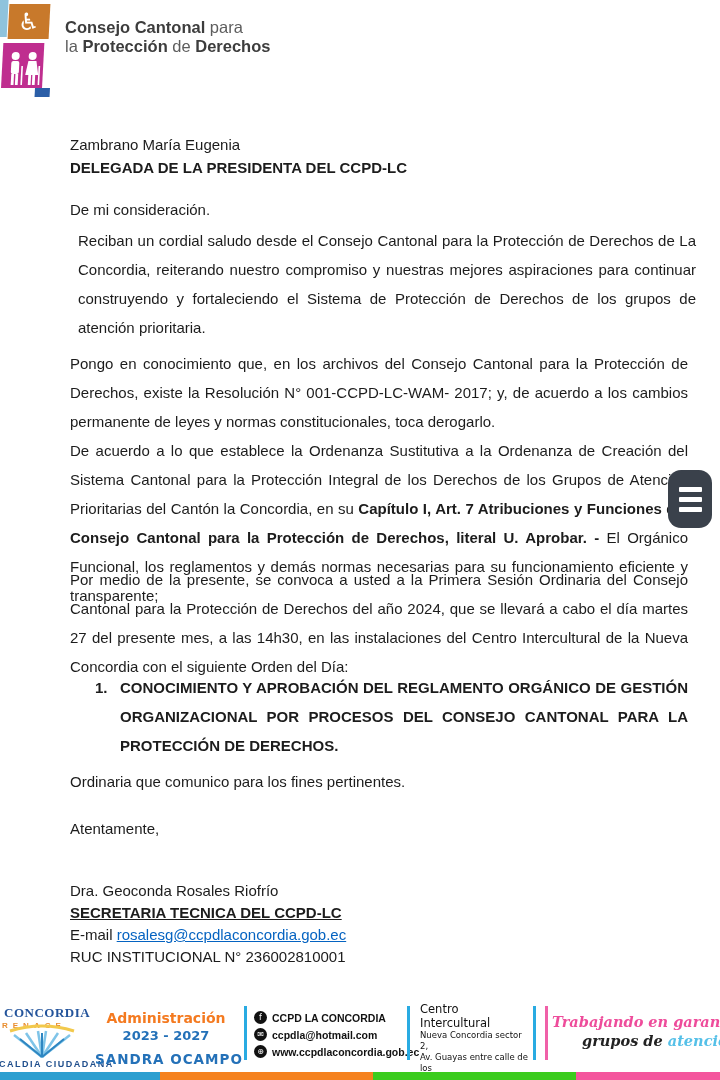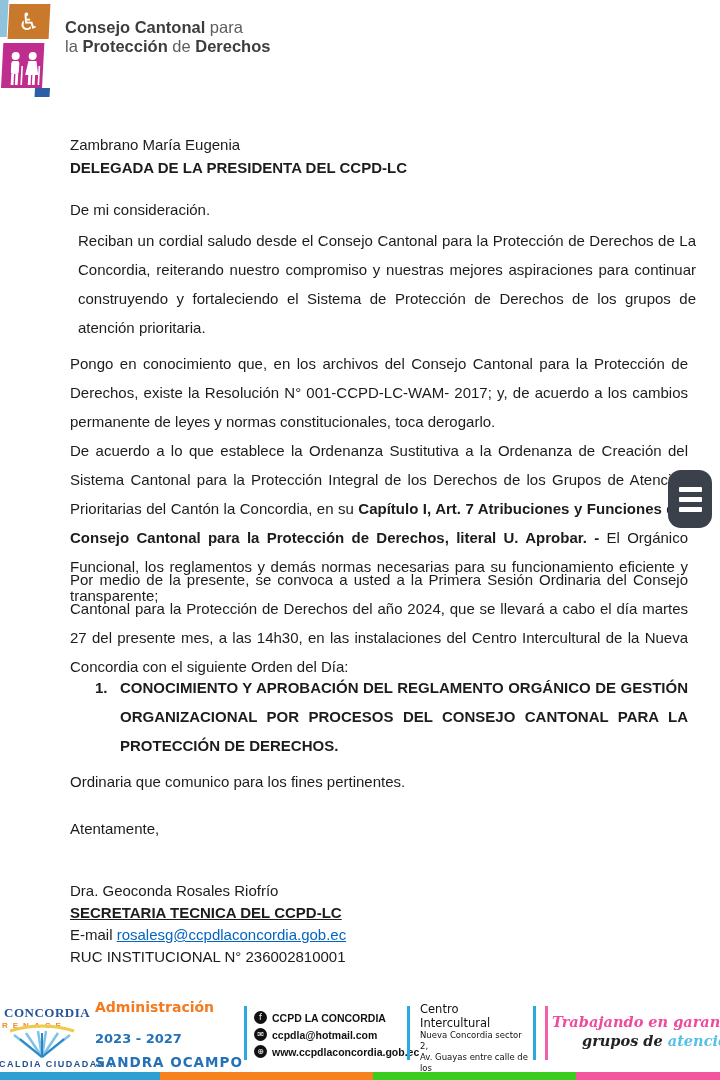--- a/index.html
+++ b/index.html
@@ -40,23 +40,23 @@
   
   .menu-btn{position:absolute;left:668px;top:470px;width:44px;height:58px;background:#3a414b;border-radius:13px;display:flex;flex-direction:column;align-items:center;justify-content:center;gap:5px;cursor:pointer;}
   .menu-btn span{display:block;width:23px;height:5px;background:#ffffff;border-radius:1px;}
   
   .footer{position:absolute;left:0;top:993px;width:720px;height:87px;background:#ffffff;}
   .muni-logo{position:absolute;left:0;top:0;width:100px;height:79px;}
   .muni-top{position:absolute;left:4px;top:12px;font-family:"Liberation Serif",serif;font-weight:700;font-size:13px;color:#24549b;letter-spacing:.5px;}
   .muni-mid{position:absolute;left:2px;top:28px;font-size:8px;font-weight:700;color:#e98e2f;letter-spacing:5px;}
   .muni-svg{position:absolute;left:-6px;top:30px;}
   .muni-bottom{position:absolute;left:-16px;top:66px;font-size:9px;font-weight:700;color:#1f4e8c;letter-spacing:1.5px;white-space:nowrap;}
-  .admin{position:absolute;left:95px;top:6px;width:142px;text-align:left;font-family:"DejaVu Sans",sans-serif;font-weight:700;}
+  .admin{position:absolute;left:95px;top:17px;width:142px;text-align:center;font-family:"DejaVu Sans",sans-serif;font-weight:700;}
   .admin-l1{font-size:14px;color:#f47a20;}
-  .admin-l2{font-size:13px;color:#2471b8;margin-top:16px;}
+  .admin-l2{font-size:13px;color:#2471b8;margin-top:2px;}
   .admin-l3{font-size:13.5px;color:#2471b8;letter-spacing:1px;margin-top:8px;white-space:nowrap;}
   .vsep{position:absolute;width:3px;top:13px;height:54px;}
   .vsep.s1{left:244px;background:#29abe2;}
   .vsep.s2{left:407px;background:#29abe2;}
   .vsep.s3{left:533px;background:#29abe2;}
   .vsep.s4{left:545px;background:#f060a8;}
   .contact{position:absolute;left:254px;top:18px;}
   .contact .row{display:flex;align-items:center;margin-bottom:4px;}
   .cicon{width:13px;height:13px;border-radius:50%;background:#111;color:#fff;font-size:8px;line-height:13px;text-align:center;margin-right:5px;flex:none;font-family:"DejaVu Sans",sans-serif;}
   .clabel{font-size:10.5px;font-weight:700;color:#111;white-space:nowrap;}

